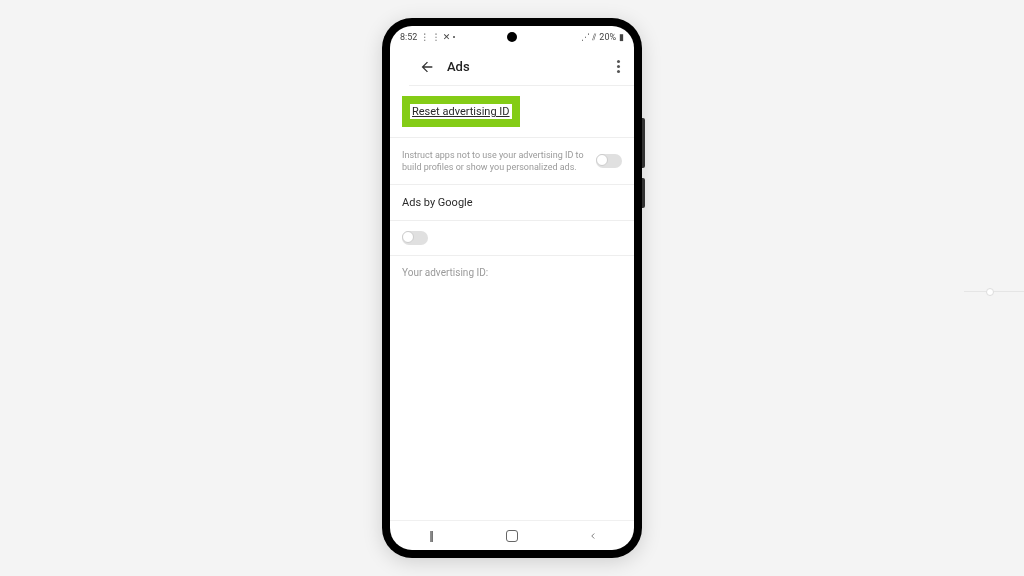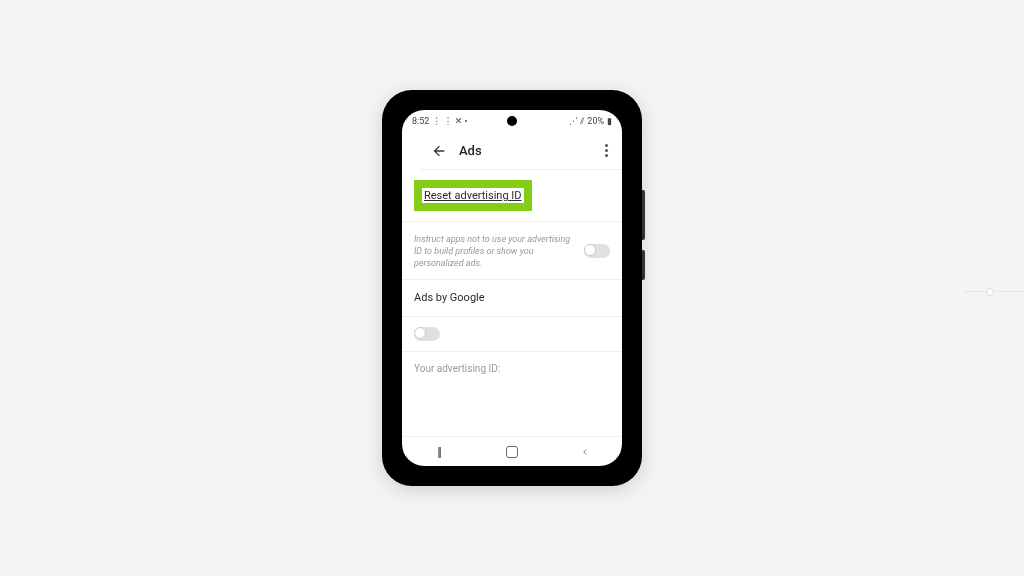--- a/index.html
+++ b/index.html
@@ -8,24 +8,24 @@
     height: 576px;
     background: #f4f4f4;
     font-family: -apple-system, BlinkMacSystemFont, "Segoe UI", Roboto, sans-serif;
     display: flex;
     align-items: center;
     justify-content: center;
     position: relative;
   }
   .phone {
     width: 260px;
-    height: 396px;
+    height: 540px;
     background: #000;
     border-radius: 30px;
-    padding: 20px;
+    padding: 8px;
     box-shadow: 0 4px 20px rgba(0,0,0,0.15);
     position: relative;
   }
   .side-button {
     position: absolute;
     right: -3px;
     width: 3px;
     background: #333;
     border-radius: 0 2px 2px 0;
   }
@@ -112,21 +112,20 @@
   .row .title {
     font-size: 11px;
     color: #2a2a2a;
     line-height: 1.4;
   }
   .row .sub {
     font-size: 9px;
     color: #9a9a9a;
     line-height: 1.3;
     margin-top: 2px;
-    font-style: italic;
   }
   .highlight {
     border: 8px solid #84cc16;
     display: inline-block;
     padding: 0 2px;
     text-decoration: underline;
   }
   .toggle {
     width: 26px;
     height: 14px;

